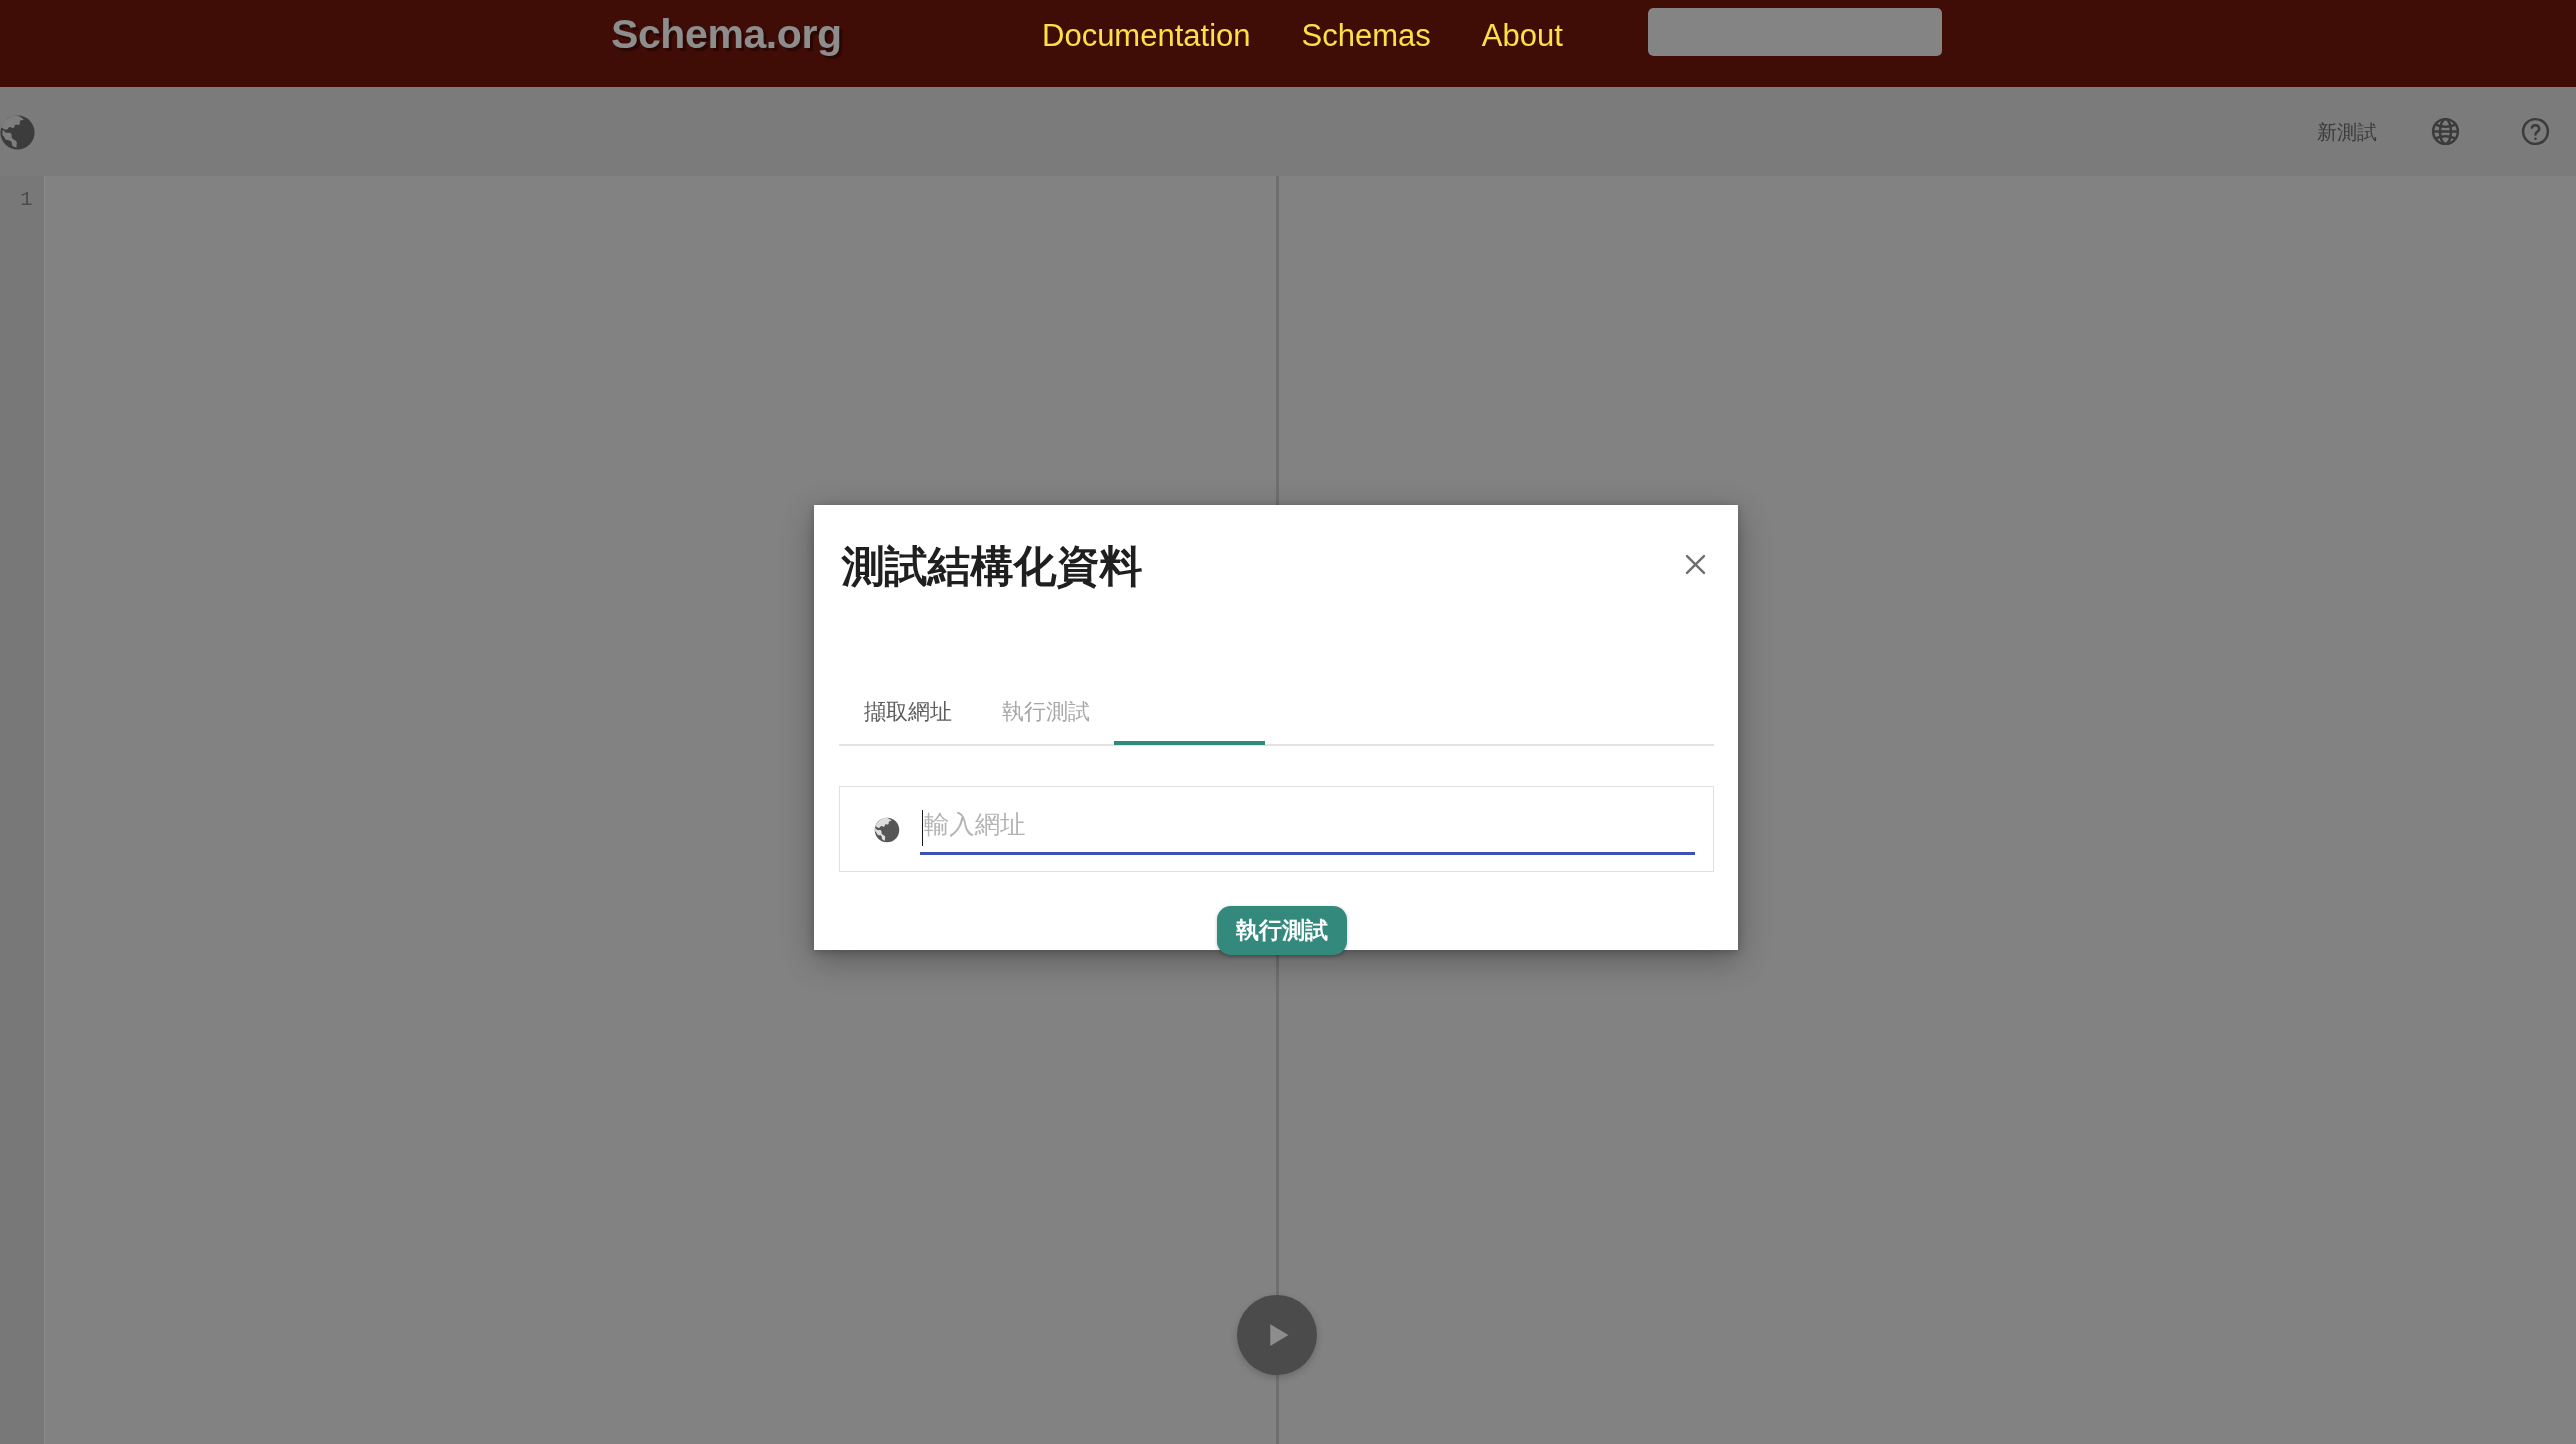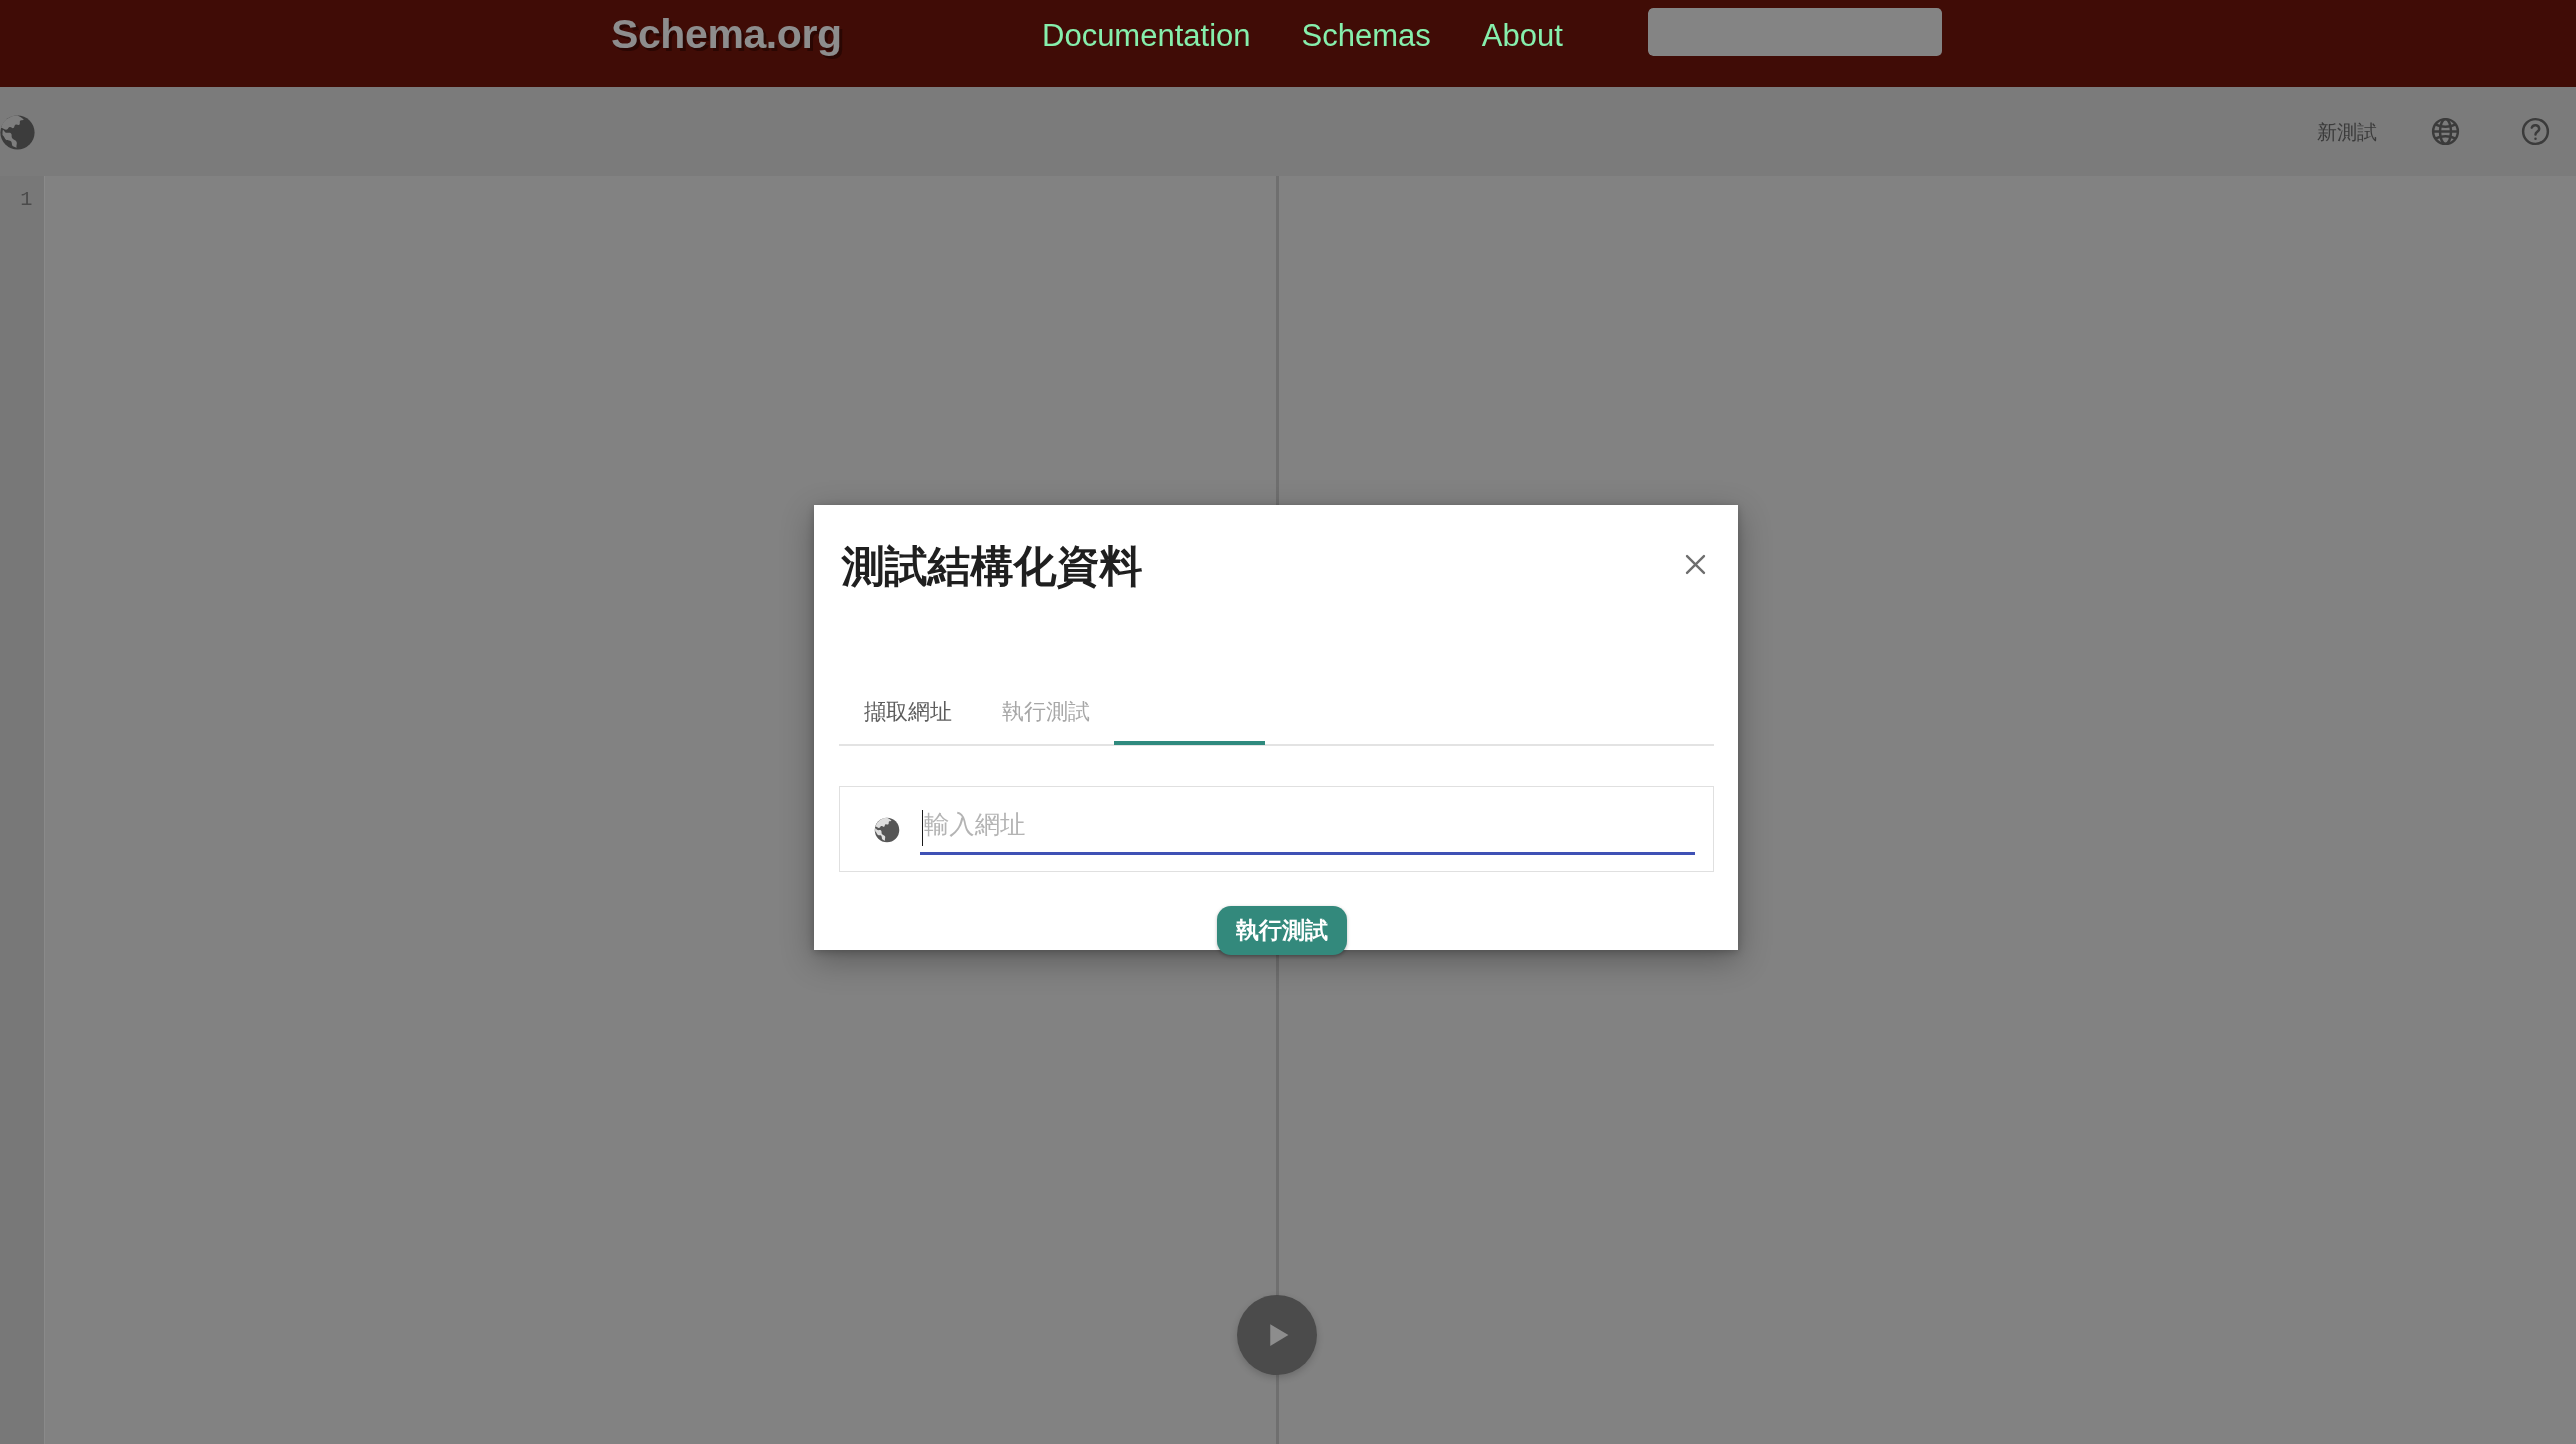--- a/index.html
+++ b/index.html
@@ -48,21 +48,21 @@
     position: absolute;
     left: 1042px;
     top: 13px;
     display: flex;
     align-items: center;
     gap: 51px;
     height: 45px;
   }
   .site-nav a {
     font-size: 31px;
-    color: #86efac;
+    color: #fde047;
     text-decoration: none;
     line-height: 45px;
     white-space: nowrap;
   }
 
   .header-search {
     position: absolute;
     left: 1648px;
     top: 8px;
     width: 294px;

